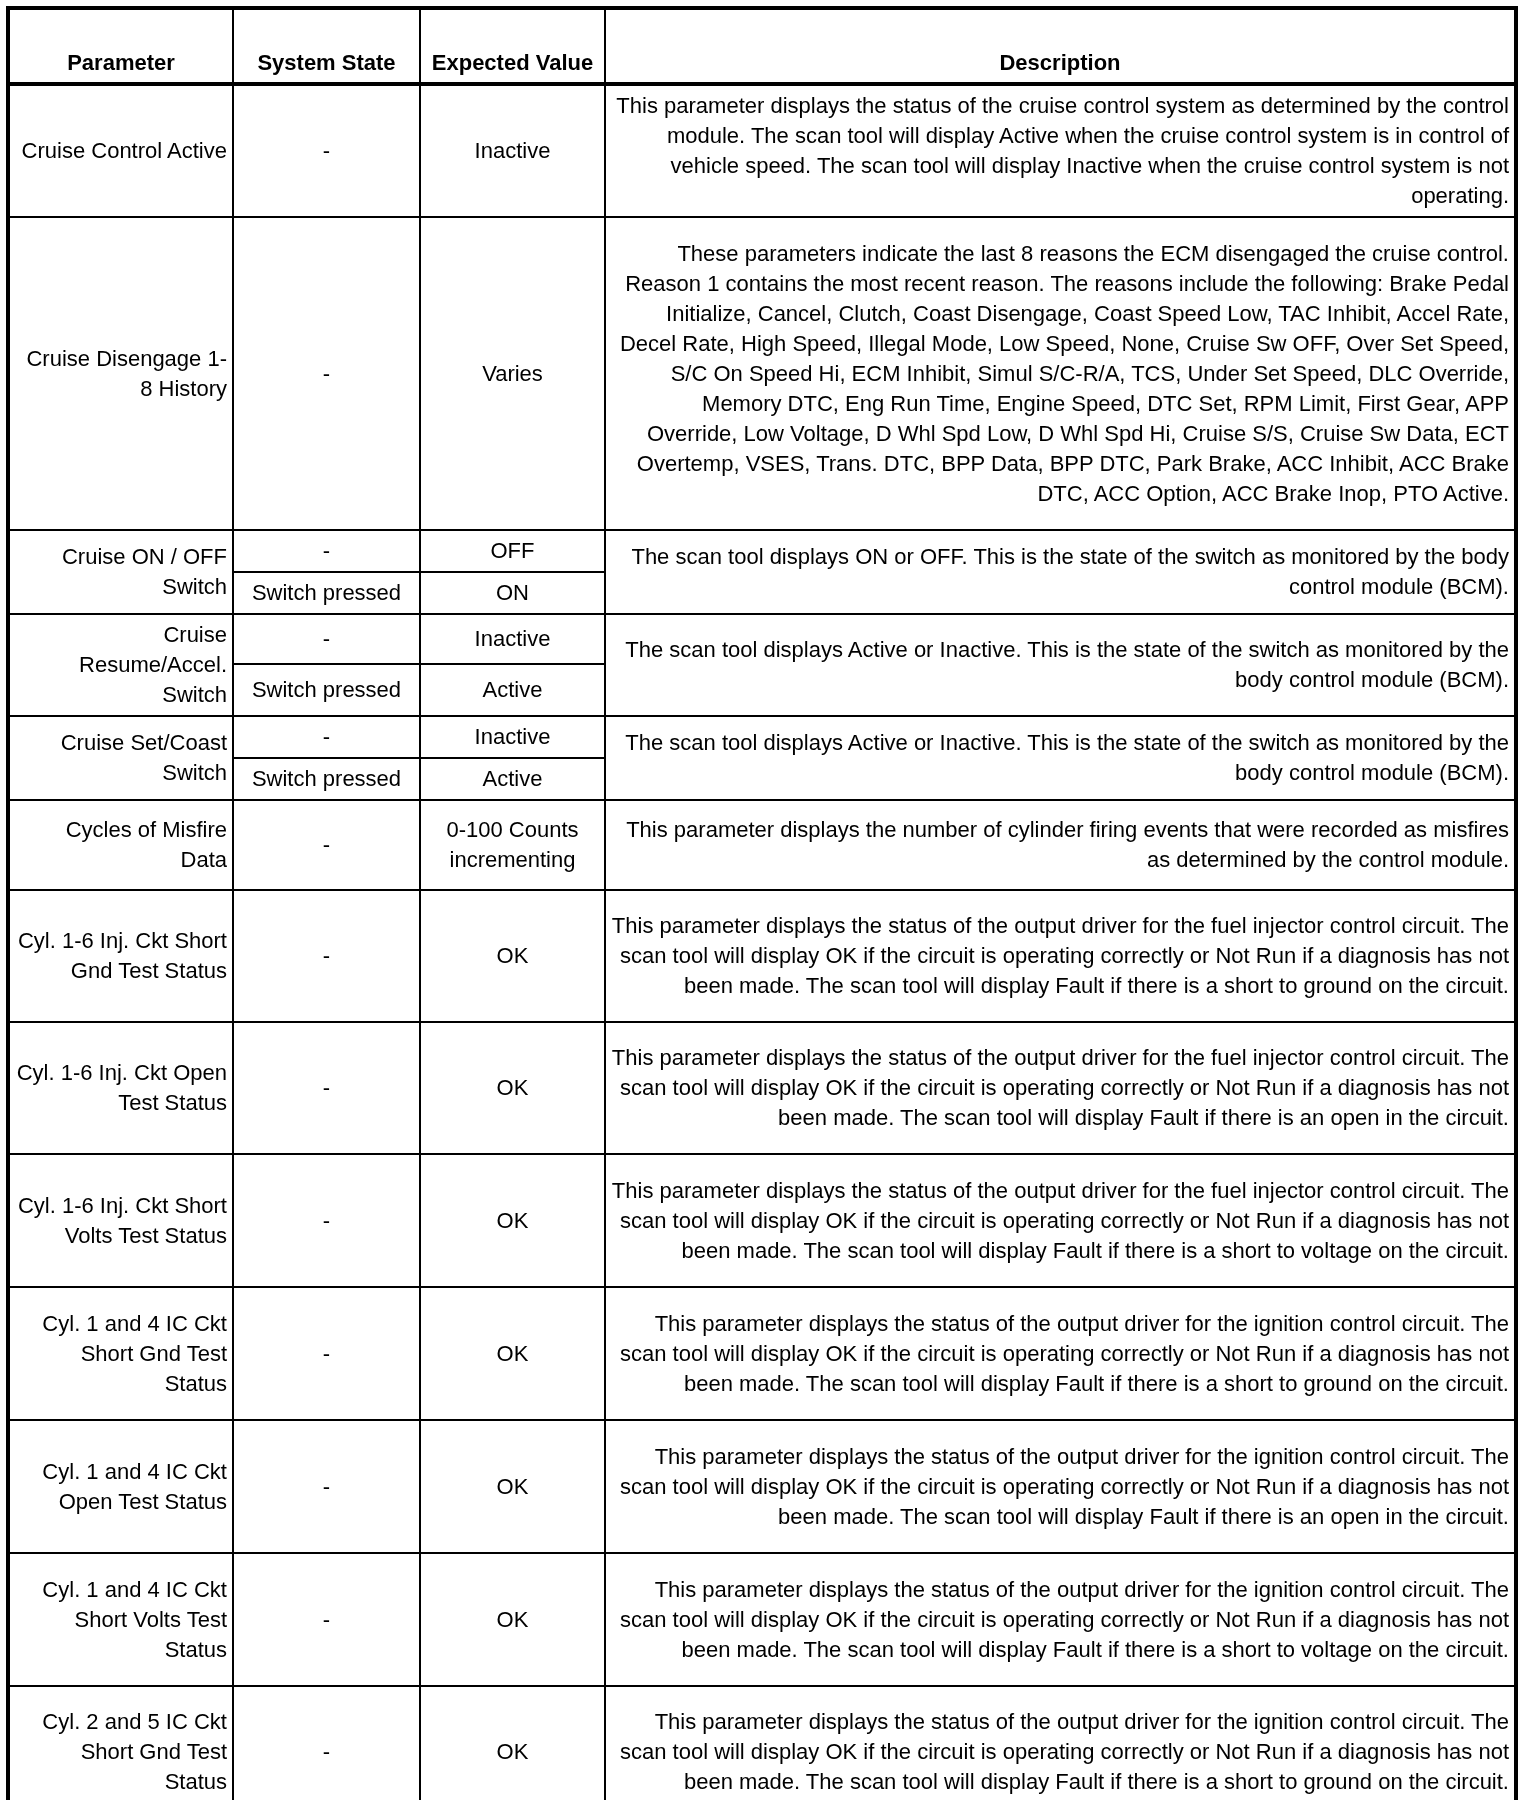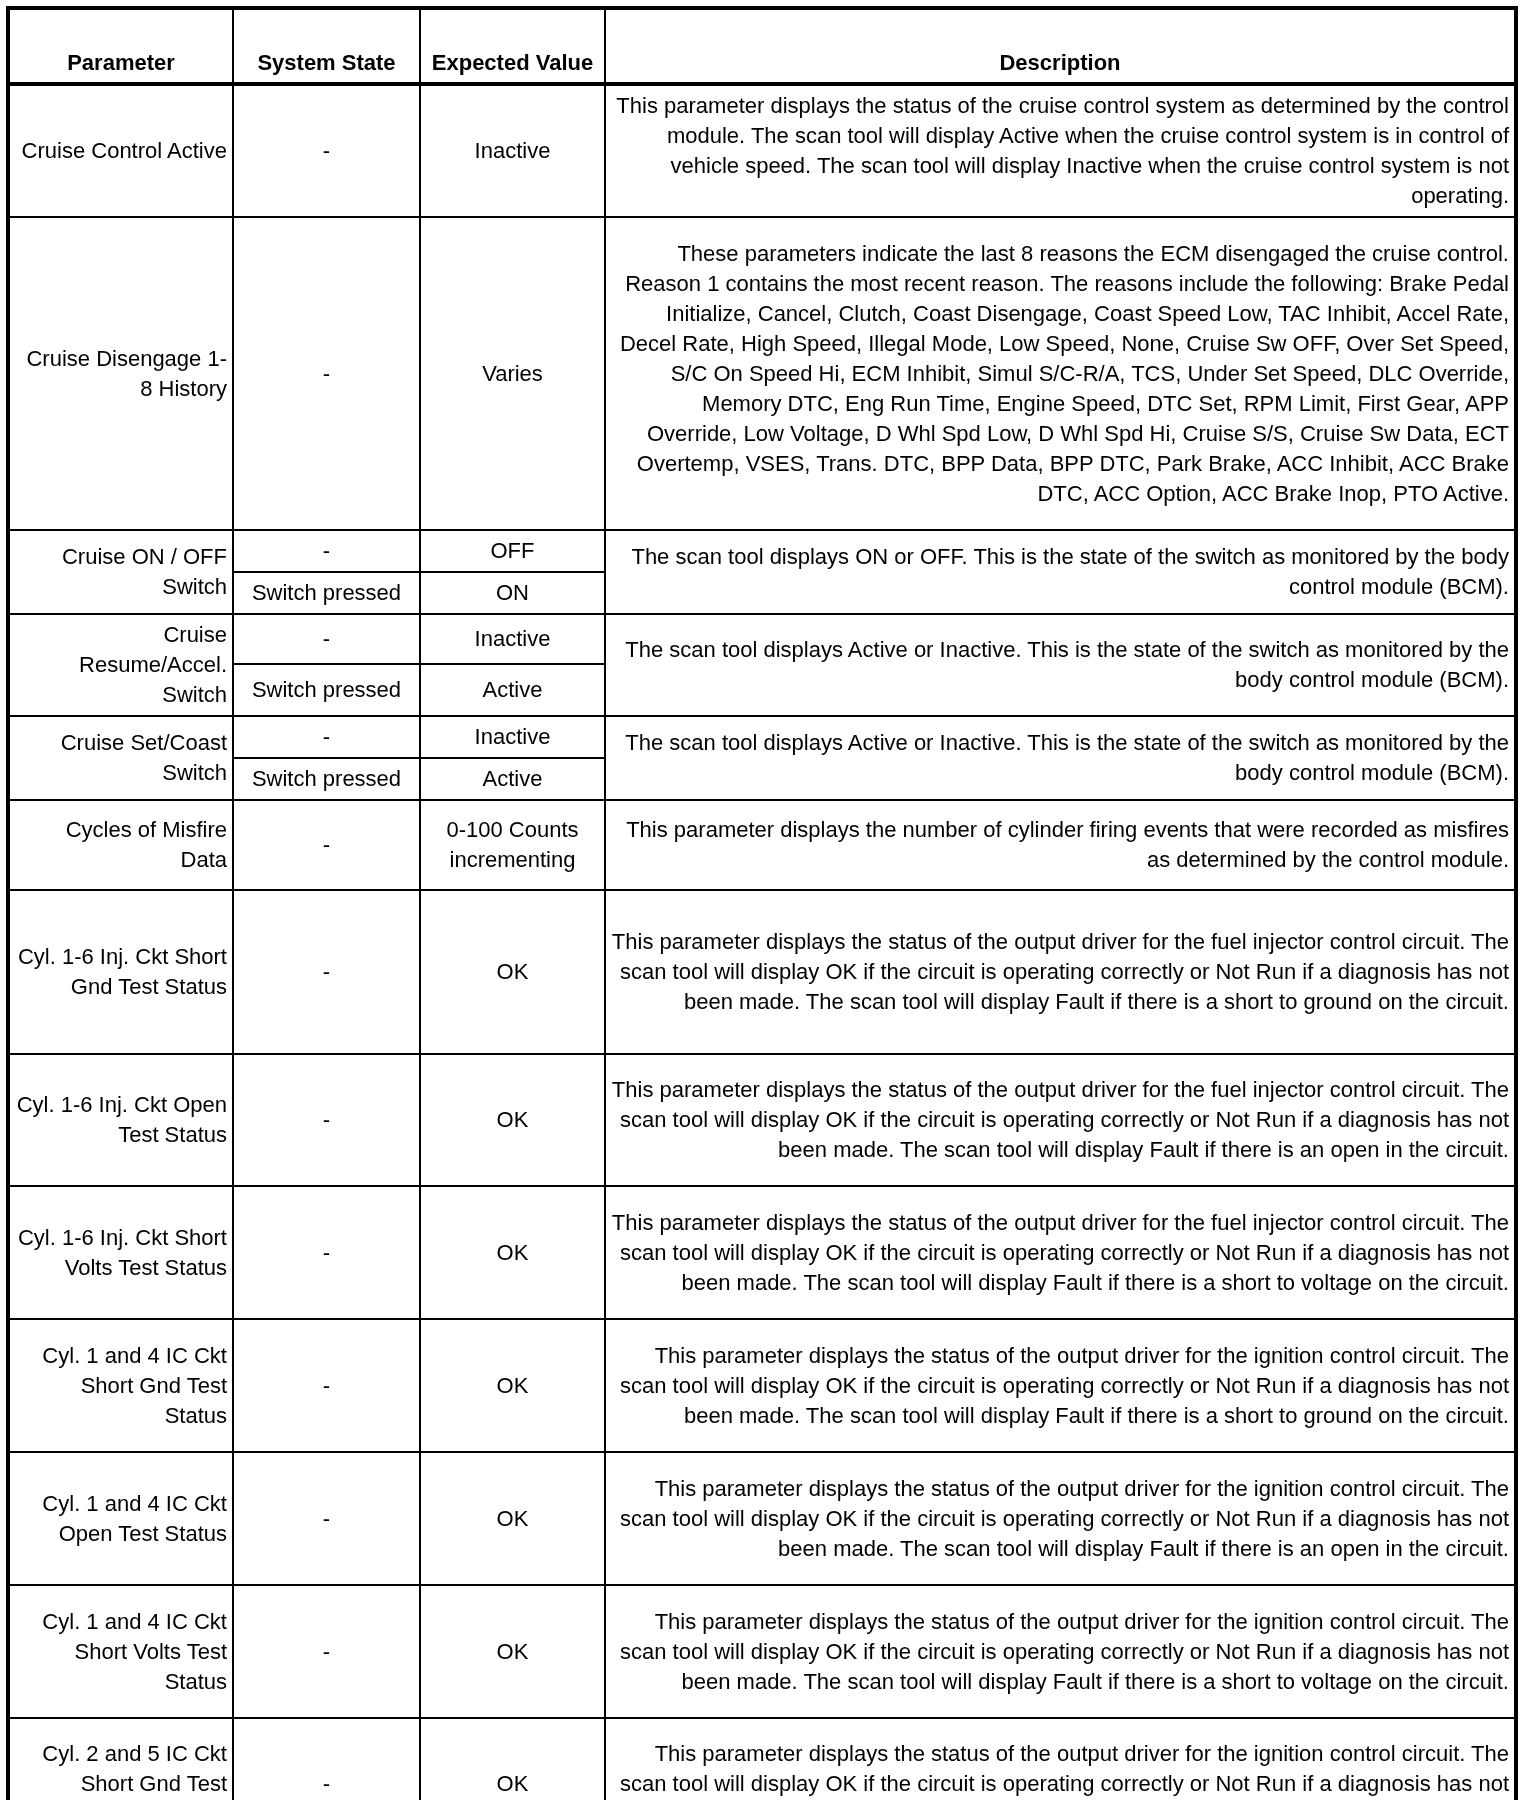--- a/index.html
+++ b/index.html
@@ -99,21 +99,21 @@
       <td class="value">Active</td>
     </tr>
 
     <tr style="height:90px">
       <td class="param">Cycles of Misfire Data</td>
       <td class="state">-</td>
       <td class="value">0-100 Counts incrementing</td>
       <td class="desc">This parameter displays the number of cylinder firing events that were recorded as misfires as determined by the control module.</td>
     </tr>
 
-    <tr style="height:164px">
+    <tr style="height:132px">
       <td class="param">Cyl. 1-6 Inj. Ckt Short Gnd Test Status</td>
       <td class="state">-</td>
       <td class="value">OK</td>
       <td class="desc">This parameter displays the status of the output driver for the fuel injector control circuit. The scan tool will display OK if the circuit is operating correctly or Not Run if a diagnosis has not been made. The scan tool will display Fault if there is a short to ground on the circuit.</td>
     </tr>
     <tr style="height:132px">
       <td class="param">Cyl. 1-6 Inj. Ckt Open Test Status</td>
       <td class="state">-</td>
       <td class="value">OK</td>
       <td class="desc">This parameter displays the status of the output driver for the fuel injector control circuit. The scan tool will display OK if the circuit is operating correctly or Not Run if a diagnosis has not been made. The scan tool will display Fault if there is an open in the circuit.</td>

